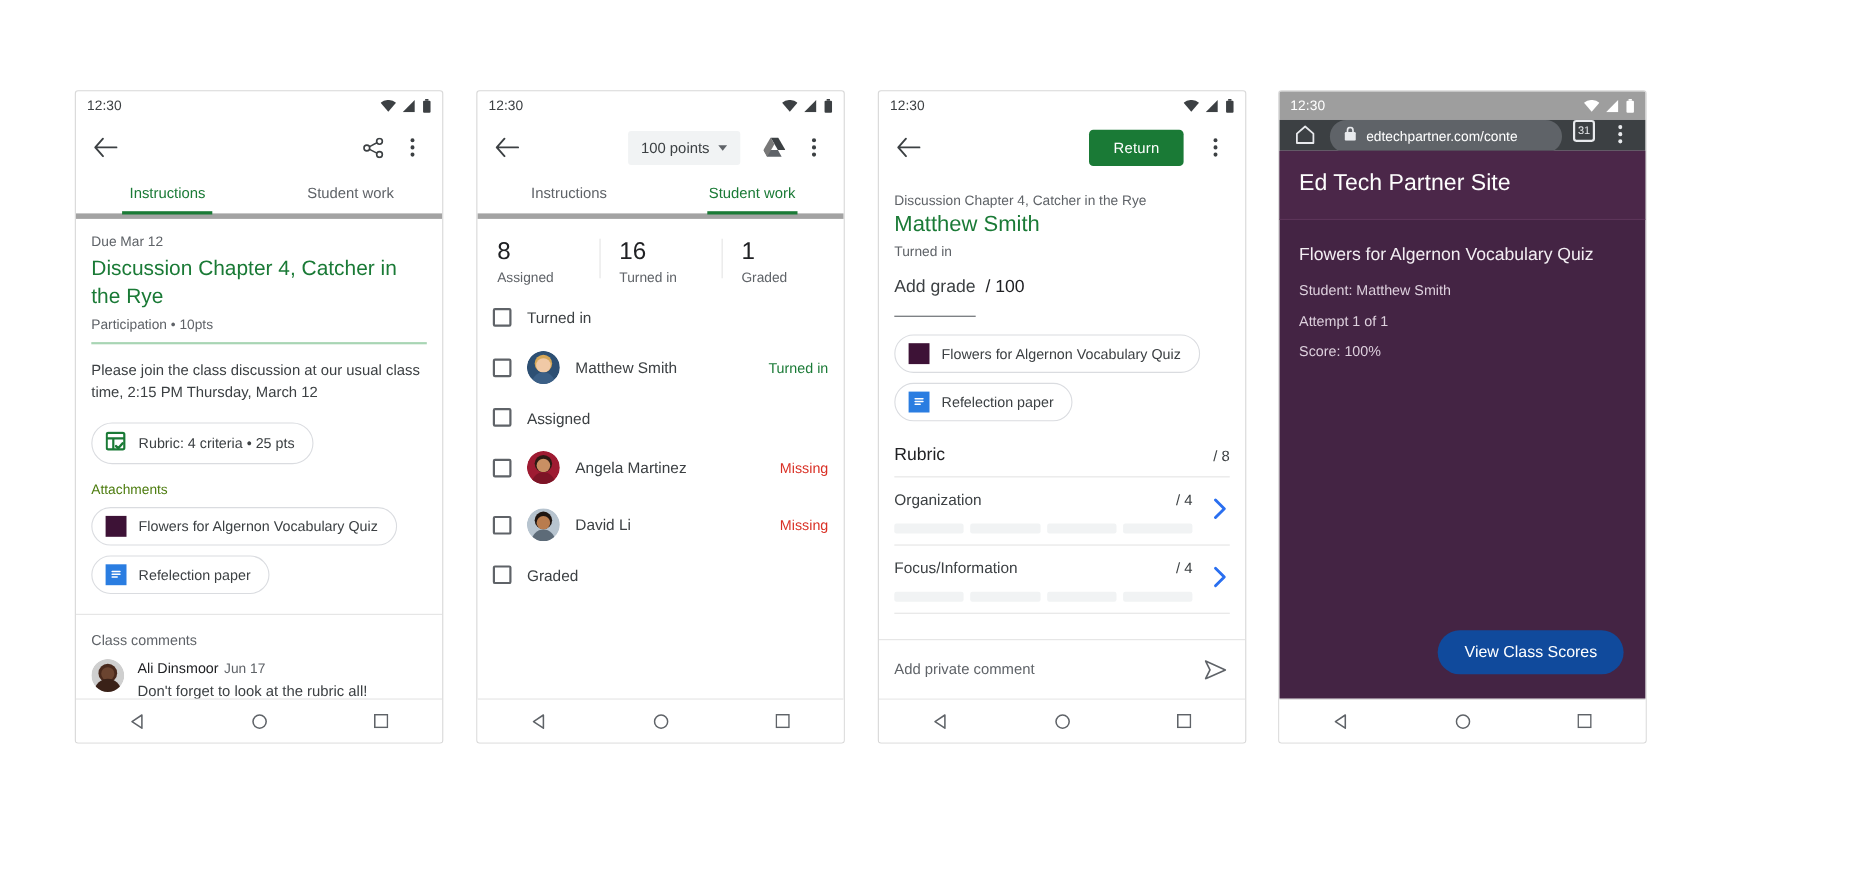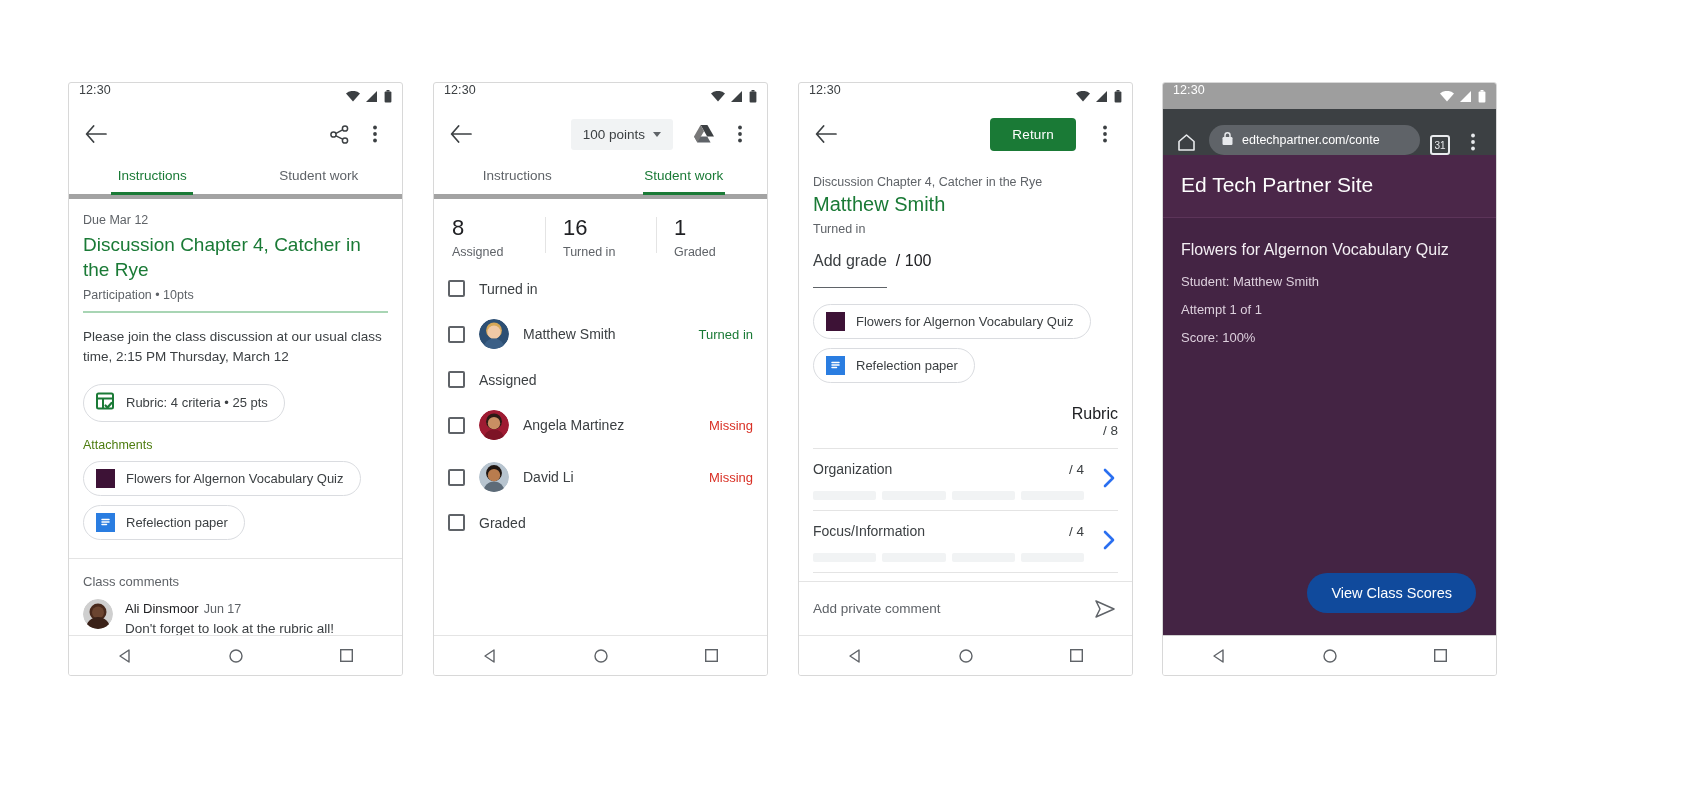--- a/index.html
+++ b/index.html
@@ -21,21 +21,21 @@
     display: flex;
     flex-direction: column;
   }
   #phone1 { left: 68px; top: 82px; }
   #phone2 { left: 433px; top: 82px; }
   #phone3 { left: 798px; top: 82px; }
   #phone4 { left: 1162px; top: 82px; }
 
   
   .statusbar {
-    height: 26px; display: flex; 
+    height: 26px; display: flex; align-items: center;
     padding: 0 10px; flex: 0 0 auto; gap: 20px;
   }
   .statusbar .clock { font-size: 12.5px; color: #3c4043; letter-spacing: .1px; }
   .statusbar .sysicons { margin-left: auto; display: flex; align-items: center; gap: 6px; }
   .statusbar.dark { background: #9e9e9e; }
   .statusbar.dark .clock { color: #fff; }
 
   .ico-wifi { width: 14px; height: 11px; position: relative; }
   .ico-wifi svg, .ico-sig svg, .ico-batt svg { display: block; }
 
@@ -134,21 +134,21 @@
 
   
   .assign-sub { font-size: 12.5px; color: #5f6368; margin-top: 16px; }
   .stu-name { font-size: 20px; color: #1a7a36; margin-top: 4px; }
   .stu-state { font-size: 12.5px; color: #5f6368; margin-top: 6px; }
   .grade-line { display: flex; align-items: baseline; gap: 9px; margin-top: 16px; }
   .grade-input { font-size: 16px; color: #3c4043;
       border-bottom: 1px solid #5f6368; padding-bottom: 17px; cursor: text; }
   .grade-max { font-size: 16px; color: #202124; }
 
-  .rubric-head { display: flex; align-items: flex-end; margin-top: 22px; flex-direction: column; }
+  .rubric-head { display: flex; align-items: center; margin-top: 22px; }
   .rubric-head .t { font-size: 16px; color: #202124; }
   .rubric-head .s { margin-left: auto; font-size: 13.5px; color: #3c4043; }
   .rubric-row { border-top: 1px solid #e4e4e4; padding: 12px 0 10px; position: relative; }
   .rubric-row .top { display: flex; align-items: baseline; padding-right: 34px; }
   .rubric-row .crit { font-size: 14px; color: #3c4043; }
   .rubric-row .pts { margin-left: auto; font-size: 13.5px; color: #3c4043; }
   .bars { display: flex; gap: 6px; margin-top: 14px; padding-right: 34px; }
   .bars span { flex: 1 1 0; height: 9px; background: #f1f3f4; border-radius: 2px; }
   .chev {
     position: absolute; right: 2px; top: 50%; transform: translateY(-50%);
@@ -157,22 +157,22 @@
 
   .comment-bar {
     position: absolute; left: 0; right: 0; bottom: 0;
     border-top: 1px solid #e4e4e4; height: 54px;
     display: flex; align-items: center; padding: 0 14px; gap: 10px; background:#fff;
   }
   .comment-bar .ph { font-size: 13.5px; color: #5f6368; }
 
   
   .chrome-bar {
-    background: #3c4043; height: 46px; display: flex;
-    align-items: flex-end; padding: 0 10px; gap: 10px; flex: 0 0 auto;
+    background: #3c4043; height: 28px; display: flex;
+    align-items: flex-start; padding: 0 10px; gap: 10px; flex: 0 0 auto;
   }
   .omnibox {
     flex: 1 1 auto; background: #5f6368; border-radius: 20px;
     height: 30px; display: flex; align-items: center;
     padding: 0 13px; gap: 9px; overflow: hidden; cursor: text;
   }
   .omnibox .url { font-size: 12.5px; color: #ffffff;
     white-space: nowrap; overflow: hidden; text-overflow: ellipsis; }
   .tabcount {
     width: 20px; height: 20px; border: 2px solid #e8eaed; border-radius: 3px;

